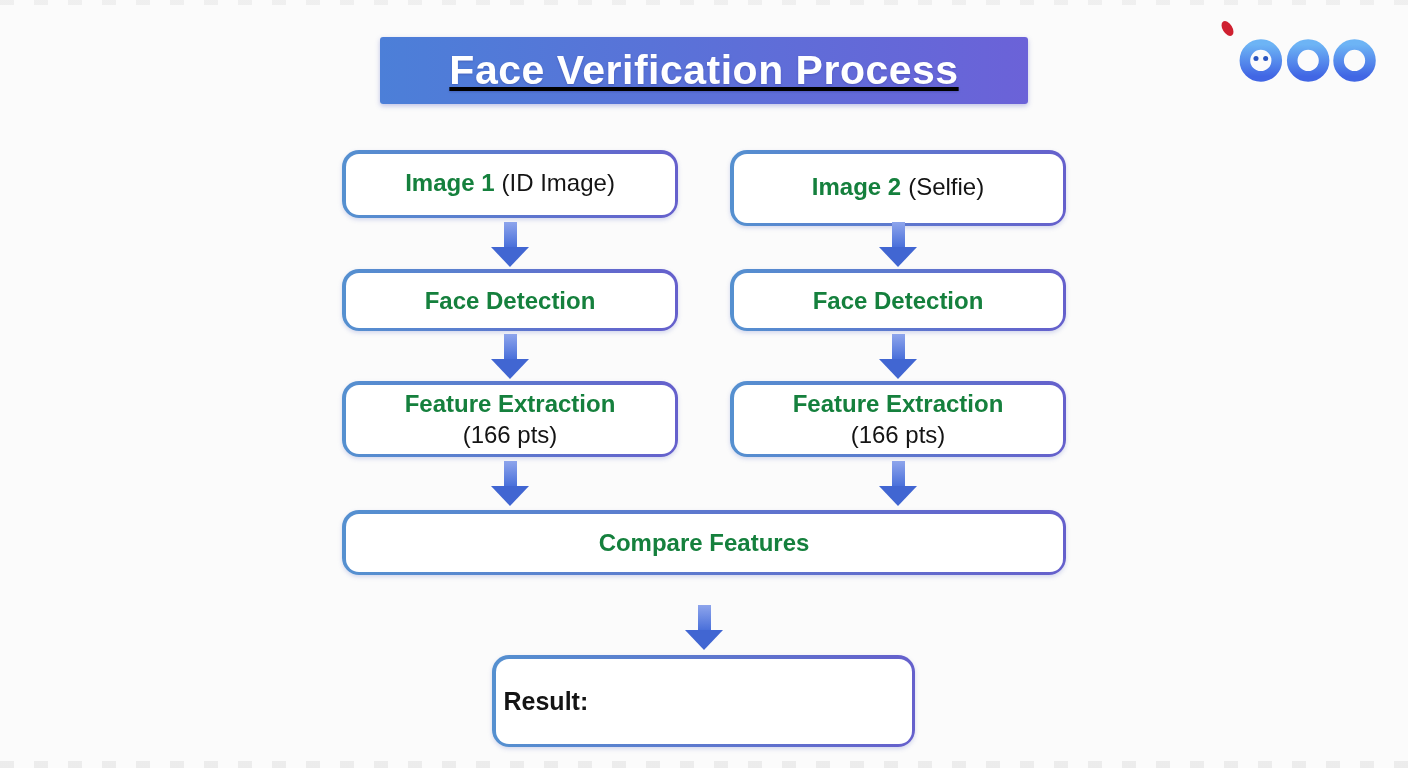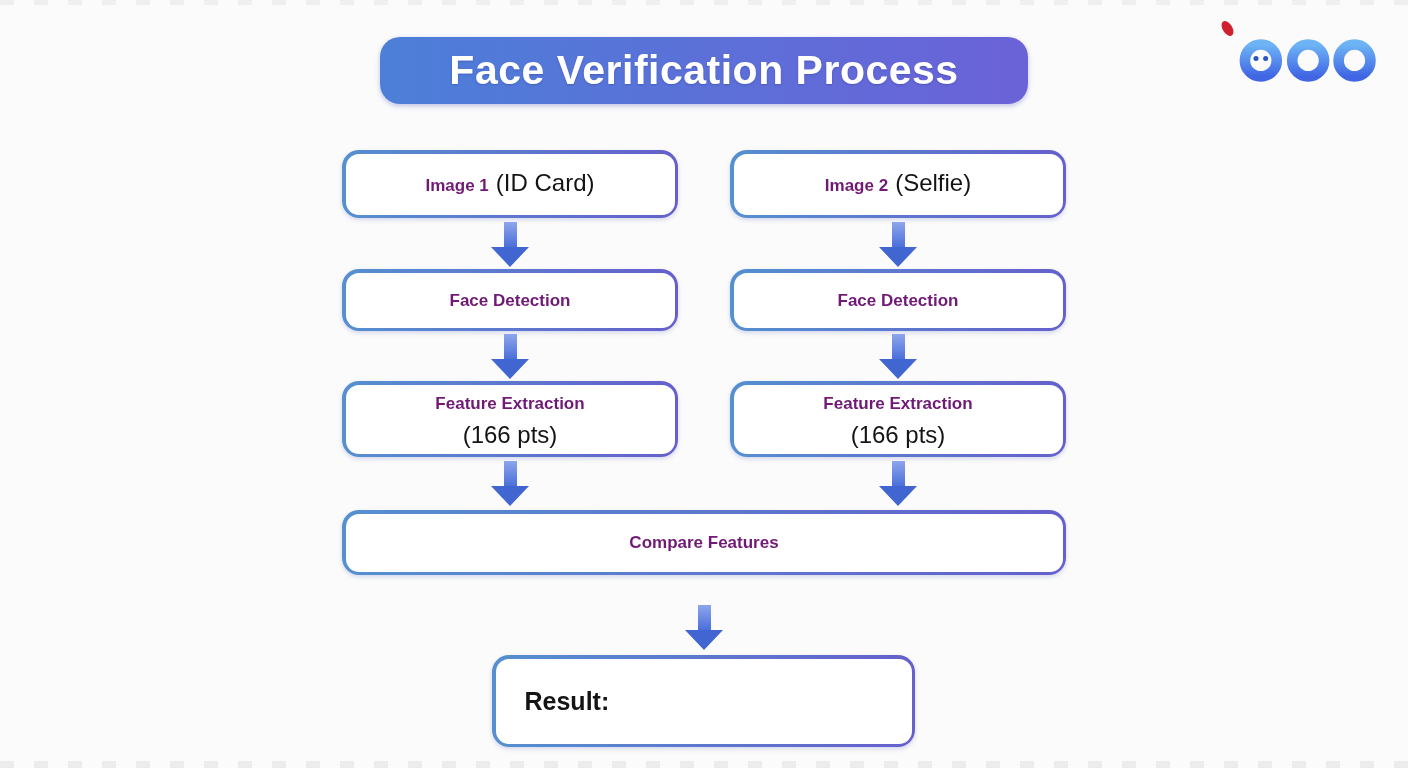--- a/index.html
+++ b/index.html
@@ -16,47 +16,48 @@
     position:absolute; left:0; width:100%; height:5px; opacity:.35;
     background:repeating-linear-gradient(90deg,
       rgba(120,120,120,.25) 0 14px, rgba(0,0,0,0) 14px 34px);
   }
   .artifact-top { top:0; }
   .artifact-bottom { top:761px; height:7px; opacity:.45; }
 
   
   .banner {
     position:absolute; left:380px; top:37px; width:648px; height:67px;
-    border-radius:20px;
+    border-radius:3px;
     background:linear-gradient(90deg,#4c7fd8 0%,#6b62d8 100%);
     display:flex; align-items:center; justify-content:center;
     box-shadow:0 2px 5px rgba(80,90,190,.35);
+    text-decoration:underline;
   }
   .banner-text {
     color:#ffffff; font-size:41px; font-weight:700; letter-spacing:.5px;
     text-shadow:0 1px 2px rgba(40,50,140,.35);
   }
 
   
   .node {
     position:absolute; border-radius:17px; padding:3.5px;
     background:linear-gradient(90deg,#5590d0 0%,#6560cc 100%);
     box-shadow:0 2px 4px rgba(95,110,200,.25);
   }
   .node-inner {
     width:100%; height:100%; background:#ffffff; border-radius:13px;
     display:flex; flex-direction:column; align-items:center; justify-content:center;
     line-height:31px;
   }
-  .node-main  { font-size:17px; font-weight:700; color:#701a75; }
+  .node-main  { font-size:24px; font-weight:700; color:#15803d; }
   .node-note  { font-size:24px; font-weight:400; color:#141414; }
   .inline-note{ margin-left:7px; }
 
   .n-input-1   { left:342px; top:150px; width:336px; height:68px; }
-  .n-input-2   { left:730px; top:150px; width:336px; height:68px; }
+  .n-input-2   { left:730px; top:150px; width:336px; height:76px; }
   .n-detect-1  { left:342px; top:269px; width:336px; height:62px; }
   .n-detect-2  { left:730px; top:269px; width:336px; height:62px; }
   .n-extract-1 { left:342px; top:381px; width:336px; height:76px; }
   .n-extract-2 { left:730px; top:381px; width:336px; height:76px; }
   .n-compare   { left:342px; top:510px; width:724px; height:65px; }
   .n-compare .node-inner { line-height:33px; }
   .n-result    { left:492px; top:655px; width:423px; height:92px; }
 
   
   .arrow { position:absolute; width:38px; }
@@ -73,21 +74,21 @@
   .a-c1-r1 { left:491px; top:222px; }
   .a-c2-r1 { left:879px; top:222px; }
   .a-c1-r2 { left:491px; top:334px; }
   .a-c2-r2 { left:879px; top:334px; }
   .a-c1-r3 { left:491px; top:461px; }
   .a-c2-r3 { left:879px; top:461px; }
   .a-final { left:685px; top:605px; }
 
   
   .result-grid {
-    display:flex; align-items:flex-start; padding-left:29px; width:100%;
+    display:flex; align-items:flex-start; padding-left:8px; width:100%;
     font-size:25px; line-height:33px; color:#141414;
   }
   .result-label { font-weight:700; margin-top:1px; }
   .result-rows { margin-left:10px; display:flex; flex-direction:column; }
   .result-line { display:flex; align-items:center; height:33px; }
   .check-icon {
     width:26px; height:26px; border-radius:7px; margin-right:9px;
     background:linear-gradient(#55c75c,#2b9a3b);
     display:inline-flex; align-items:center; justify-content:center;
     box-shadow:inset 0 0 0 1.5px rgba(255,255,255,.35);
@@ -133,21 +134,21 @@
       </g>
       <ellipse cx="11.5" cy="13" rx="5" ry="8.5" transform="rotate(-32 11.5 13)" fill="#cf2030"></ellipse>
       <circle cx="41" cy="44" r="2.6" fill="#2a55c0"></circle>
       <circle cx="51" cy="44" r="2.6" fill="#2a55c0"></circle>
     </svg>
   </div>
 
   <div class="node n-input-1">
     <div class="node-inner">
       <div>
-        <span class="node-main">Image 1</span><span class="node-note inline-note">(ID Card)</span>
+        <span class="node-main">Image 1</span><span class="node-note inline-note">(ID Image)</span>
       </div>
     </div>
   </div>
   <div class="node n-input-2">
     <div class="node-inner">
       <div>
         <span class="node-main">Image 2</span><span class="node-note inline-note">(Selfie)</span>
       </div>
     </div>
   </div>

